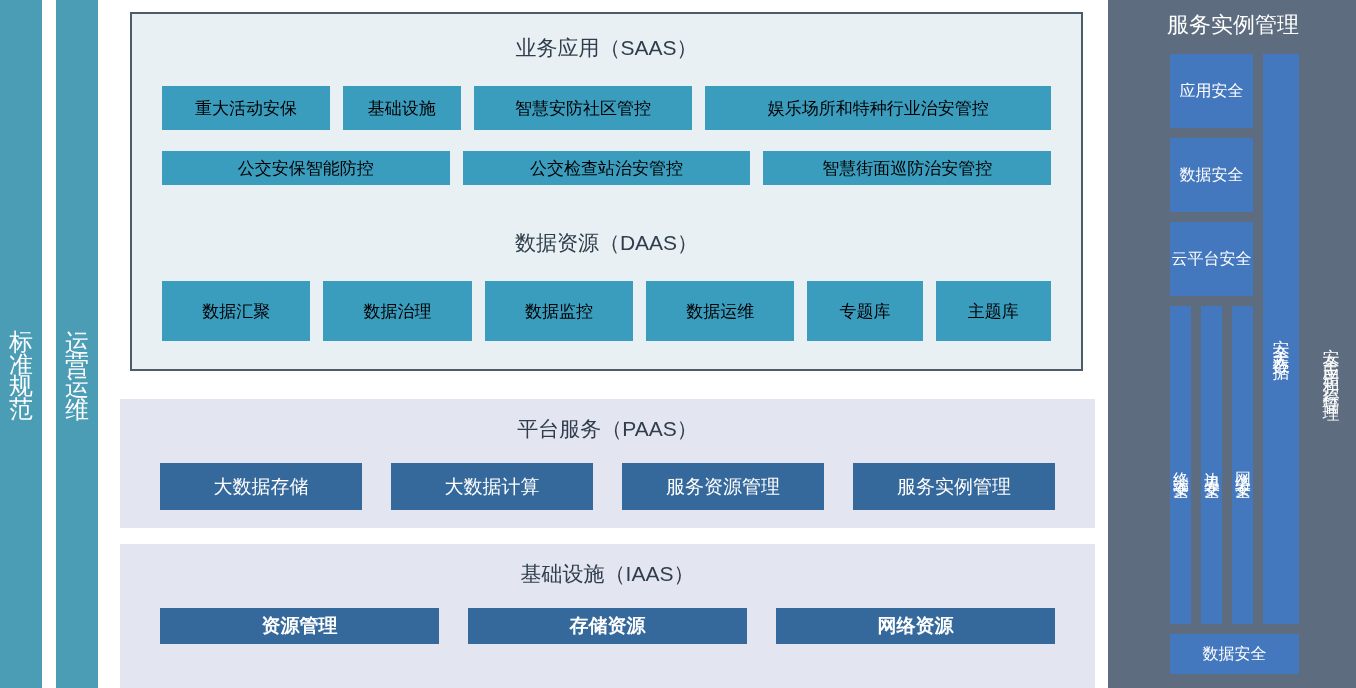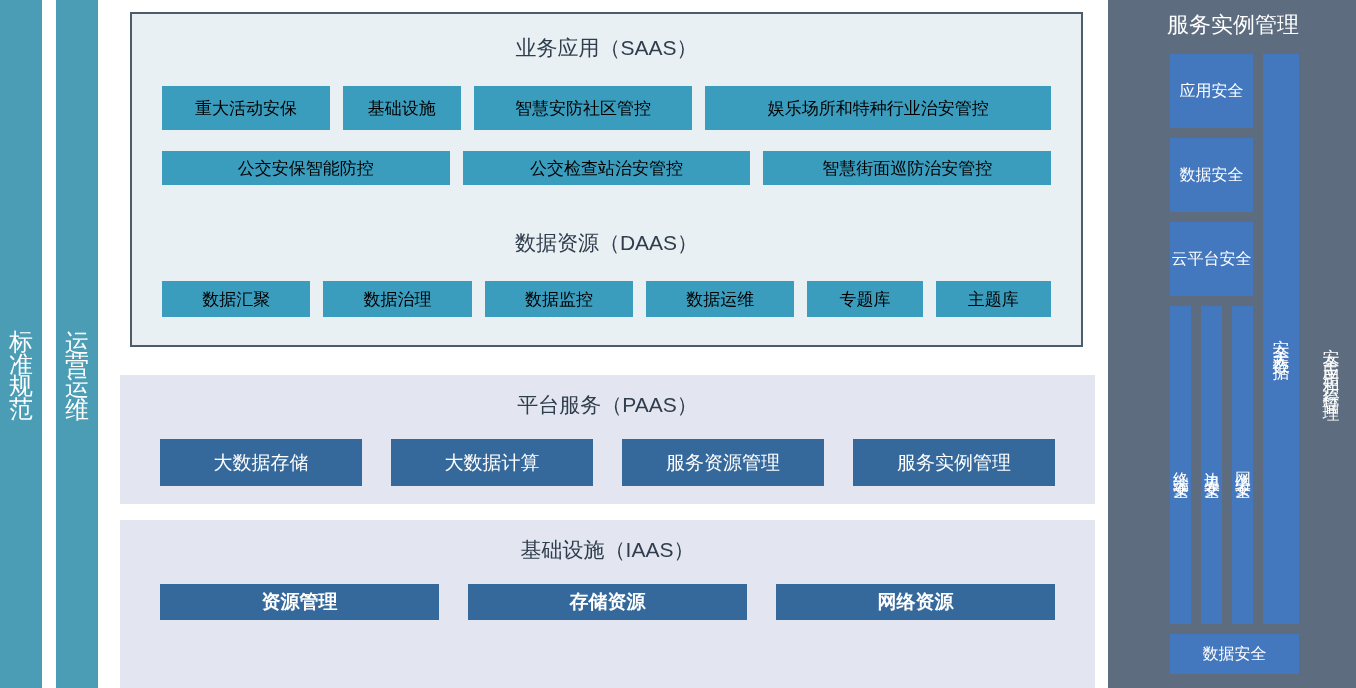--- a/index.html
+++ b/index.html
@@ -66,21 +66,21 @@
     height: 44px;
     display: flex; align-items: center; justify-content: center;
     white-space: nowrap;
     padding: 0 8px;
   }
   .saas-row1 .t-btn:nth-child(1) { flex: 6 1 0; }
   .saas-row1 .t-btn:nth-child(2) { flex: 4 1 0; }
   .saas-row1 .t-btn:nth-child(3) { flex: 8 1 0; text-align: right; }
   .saas-row1 .t-btn:nth-child(4) { flex: 13 1 0; }
   .saas-row2 .t-btn { flex: 1 1 0; height: 34px; }
-  .daas-row .t-btn { height: 36px; }
+  .daas-row .t-btn { height: 60px; }
   .daas-row .t-btn:nth-child(-n+4) { flex: 4 1 0; }
   .daas-row .t-btn:nth-child(n+5) { flex: 3 1 0; }
 
   .sect-paas, .sect-iaas {
     background: var(--lavender-bg, #E3E6F0);
     padding: 16px 40px 18px;
   }
   .sect-paas { margin-top: 28px; }
   .sect-iaas { margin-top: 16px; flex: 1 1 auto; }
   .sect-paas .sect-title, .sect-iaas .sect-title { margin-bottom: 20px; }

